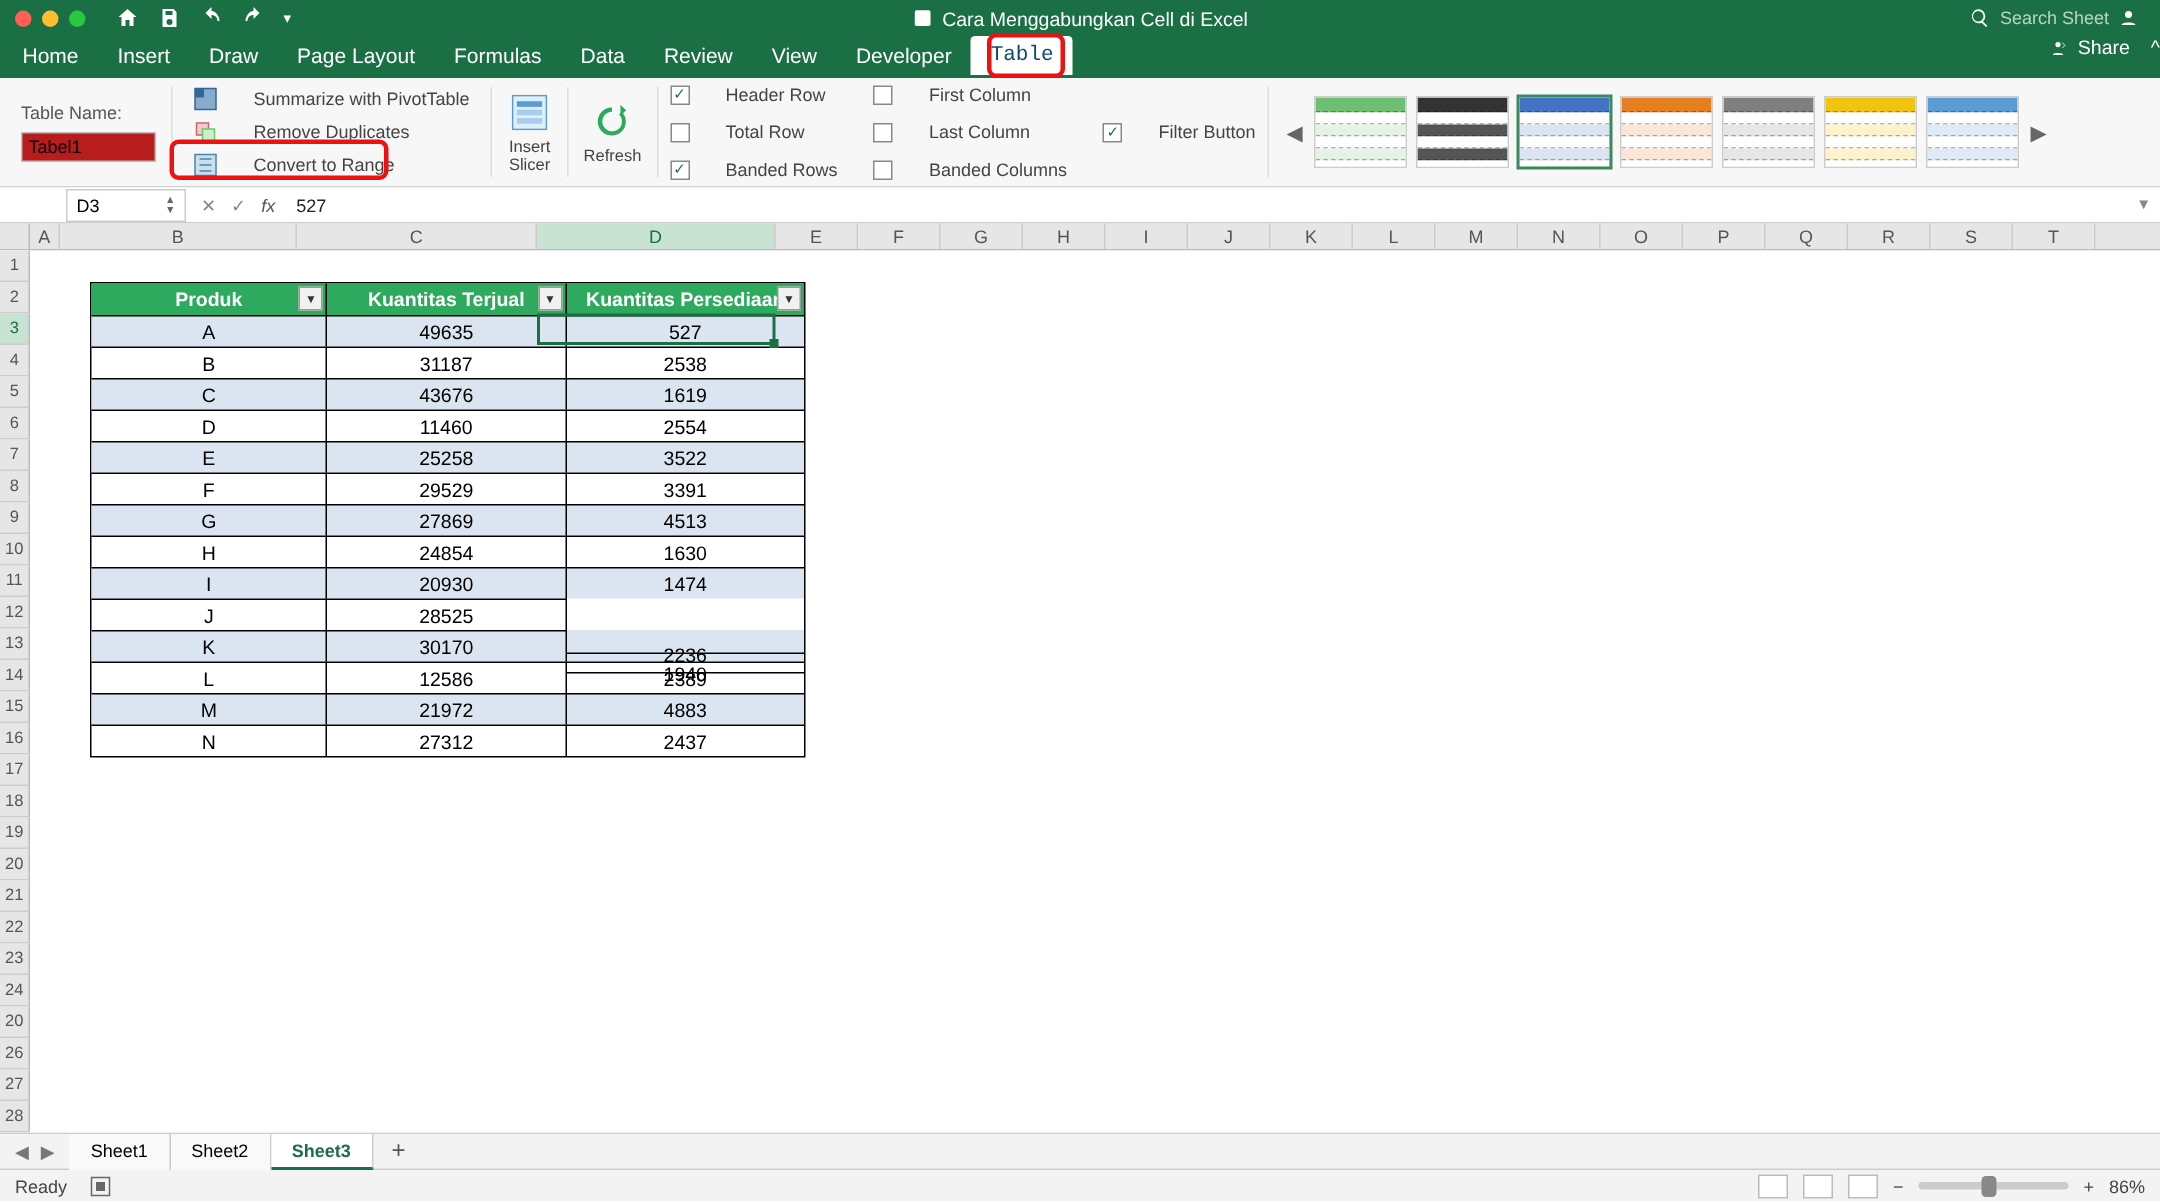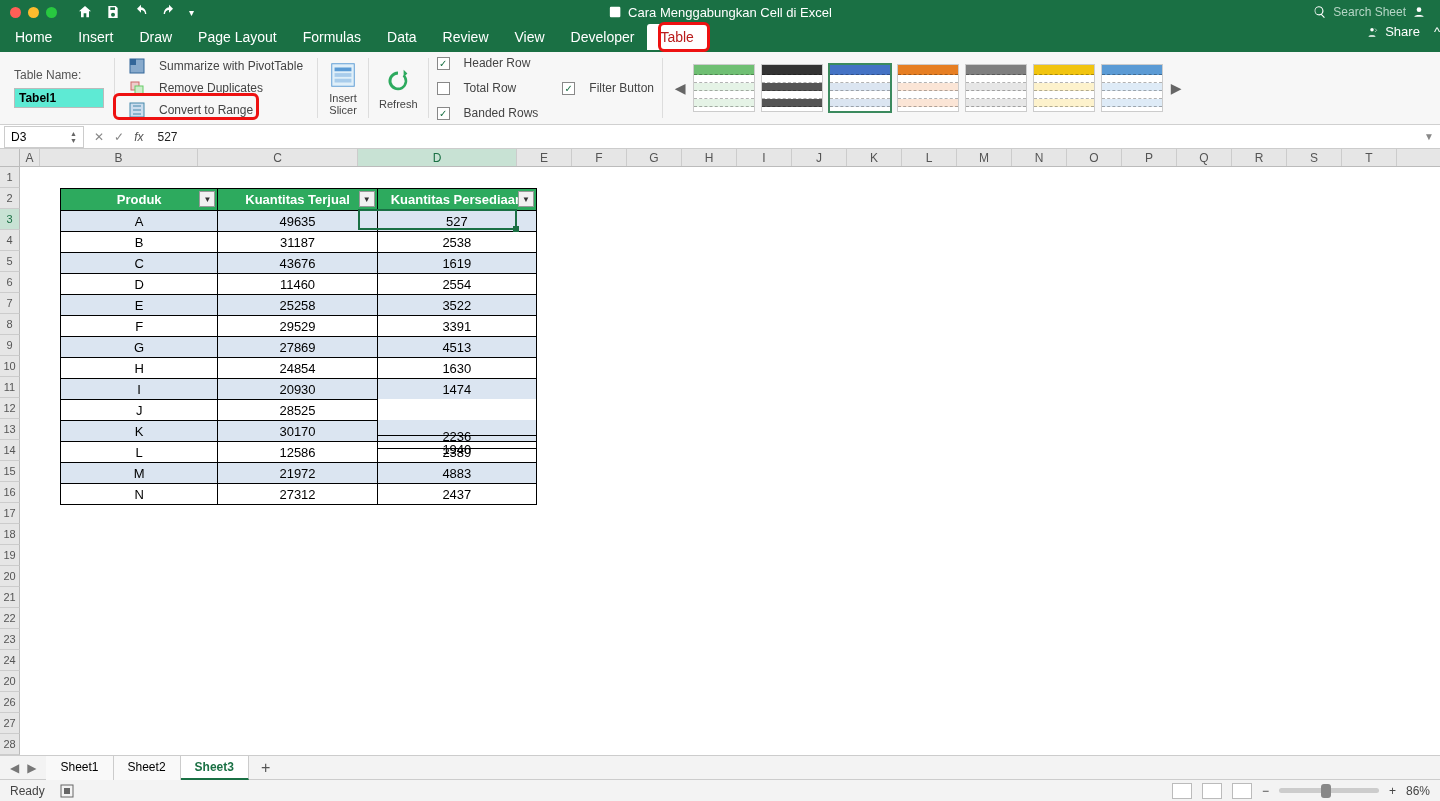--- a/index.html
+++ b/index.html
@@ -13,44 +13,44 @@
 .quick-access { display: flex; gap: 12px; margin-left: 20px; align-items: center; }
 .qa-btn { width: 16px; height: 16px; fill: #fff; cursor: pointer; }
 .doc-title { position: absolute; left: 50%; transform: translateX(-50%); font-size: 13px; display: flex; align-items: center; gap: 6px; }
 .search-area { margin-left: auto; margin-right: 14px; display: flex; align-items: center; gap: 6px; color: #b6d6c6; font-size: 12px; }
 .search-area svg { width: 14px; height: 14px; fill: #fff; }
 .avatar-icon { width: 18px; height: 18px; fill: #fff; }
 
 
 .ribbon-tabs { height: 28px; background: #1a7044; display: flex; align-items: flex-start; padding-left: 2px; color: #fff; position: relative; }
 .ribbon-tab { padding: 5px 13px; font-size: 14px; cursor: pointer; }
-.ribbon-tab.active { background: #fff; color: #b91c1c; border-radius: 3px 3px 0 0; }
+.ribbon-tab.active { background: #fff; color: #0c4a6e; border-radius: 3px 3px 0 0; font-family: Liberation Mono, monospace; }
 .highlight-box { position: absolute; border: 3px solid #e11; border-radius: 6px; pointer-events: none; }
 .share-area { margin-left: auto; display: flex; align-items: center; gap: 6px; font-size: 13px; padding-bottom: 4px; }
 
 
 .ribbon { height: 73px; background: #f7f7f7; border-bottom: 1px solid #d0d0d0; display: flex; align-items: center; padding: 0 8px; font-size: 12px; color: #444; }
 .ribbon-grp { display: flex; flex-direction: column; align-items: flex-start; gap: 2px; padding: 4px 6px; }
 .ribbon-sep { width: 1px; height: 60px; background: #ddd; margin: 0 4px; }
 .tblname-label { font-size: 12px; color: #555; margin-bottom: 4px; }
-.tblname-input { width: 90px; height: 20px; border: 1px solid #bbb; background: #5eead4; font-size: 12px; padding: 0 4px; font-weight: bold; }
-.tool-row { display: flex; align-items: center; gap: 14px; cursor: pointer; padding: 2px 4px; min-height: 20px; }
+.tblname-input { width: 90px; height: 20px; border: 1px solid #bbb; background: #b91c1c; font-size: 12px; padding: 0 4px; }
+.tool-row { display: flex; align-items: center; gap: 24px; cursor: pointer; padding: 2px 4px; min-height: 20px; }
 .tool-icon { width: 16px; height: 16px; flex-shrink: 0; }
 .vstack-btn { display: flex; flex-direction: column; align-items: center; gap: 2px; cursor: pointer; padding: 2px 6px; font-size: 11px; line-height: 1.1; text-align: center; }
 .vstack-btn svg { width: 30px; height: 30px; }
 .checkbox { width: 13px; height: 13px; border: 1px solid #888; background: #fff; display: inline-flex; align-items: center; justify-content: center; font-size: 10px; color: #1a7044; flex-shrink: 0; }
 .check-col { display: flex; flex-direction: column; gap: 5px; }
 .styles-gallery { display: flex; align-items: center; gap: 6px; margin-left: 6px; }
 .style-nav { width: 14px; height: 40px; display: flex; align-items: center; justify-content: center; cursor: pointer; font-size: 14px; color: #666; }
 .style-swatch { width: 62px; height: 48px; border: 1px solid #ccc; cursor: pointer; overflow: hidden; }
 .style-swatch.sel { outline: 2px solid #3b8a5e; outline-offset: -1px; }
 .swatch-row { height: 8px; border-bottom: 1px dashed rgba(0,0,0,0.3); }
 
 
-.formula-bar { height: 24px; background: #fff; border-bottom: 1px solid #ccc; display: flex; align-items: center; font-size: 12px; }
+.formula-bar { height: 24px; background: #fff; border-bottom: 1px solid #ccc; display: flex; align-items: center; font-size: 12px; padding-left: 40px; }
 .name-box { width: 80px; height: 22px; border: 1px solid #ccc; margin-left: 4px; padding: 0 6px; display: flex; align-items: center; justify-content: space-between; }
 .name-arrows { display: flex; flex-direction: column; font-size: 7px; color: #666; line-height: 1; }
 .fx-group { display: flex; align-items: center; gap: 10px; padding: 0 10px; color: #888; }
 .fx-group .fx { font-style: italic; color: #555; }
 .formula-input { padding-left: 4px; color: #222; }
 .fb-right { margin-left: auto; margin-right: 6px; color: #888; cursor: pointer; font-size: 10px; }
 
 
 .col-headers { height: 18px; background: #e6e6e6; border-bottom: 1px solid #bbb; display: flex; font-size: 12px; color: #555; }
 .corner { width: 20px; border-right: 1px solid #bbb; }
@@ -214,20 +214,34 @@
         <span class="checkbox">✓</span>
         <span>Header Row</span>
       </div>
       <div class="tool-row">
         <span class="checkbox"></span>
         <span>Total Row</span>
       </div>
       <div class="tool-row">
         <span class="checkbox">✓</span>
         <span>Banded Rows</span>
+      </div>
+    </div>
+  <div class="check-col" id="col-opts" style="margin-left:16px;">
+      <div class="tool-row">
+        <span class="checkbox"></span>
+        <span>First Column</span>
+      </div>
+      <div class="tool-row">
+        <span class="checkbox"></span>
+        <span>Last Column</span>
+      </div>
+      <div class="tool-row">
+        <span class="checkbox"></span>
+        <span>Banded Columns</span>
       </div>
     </div>
   <div class="check-col" id="filt-opts" style="margin-left:16px;">
       <div class="tool-row">
         <span class="checkbox">✓</span>
         <span>Filter Button</span>
       </div>
     </div>
   <div class="ribbon-sep"></div>
   <div class="styles-gallery">

